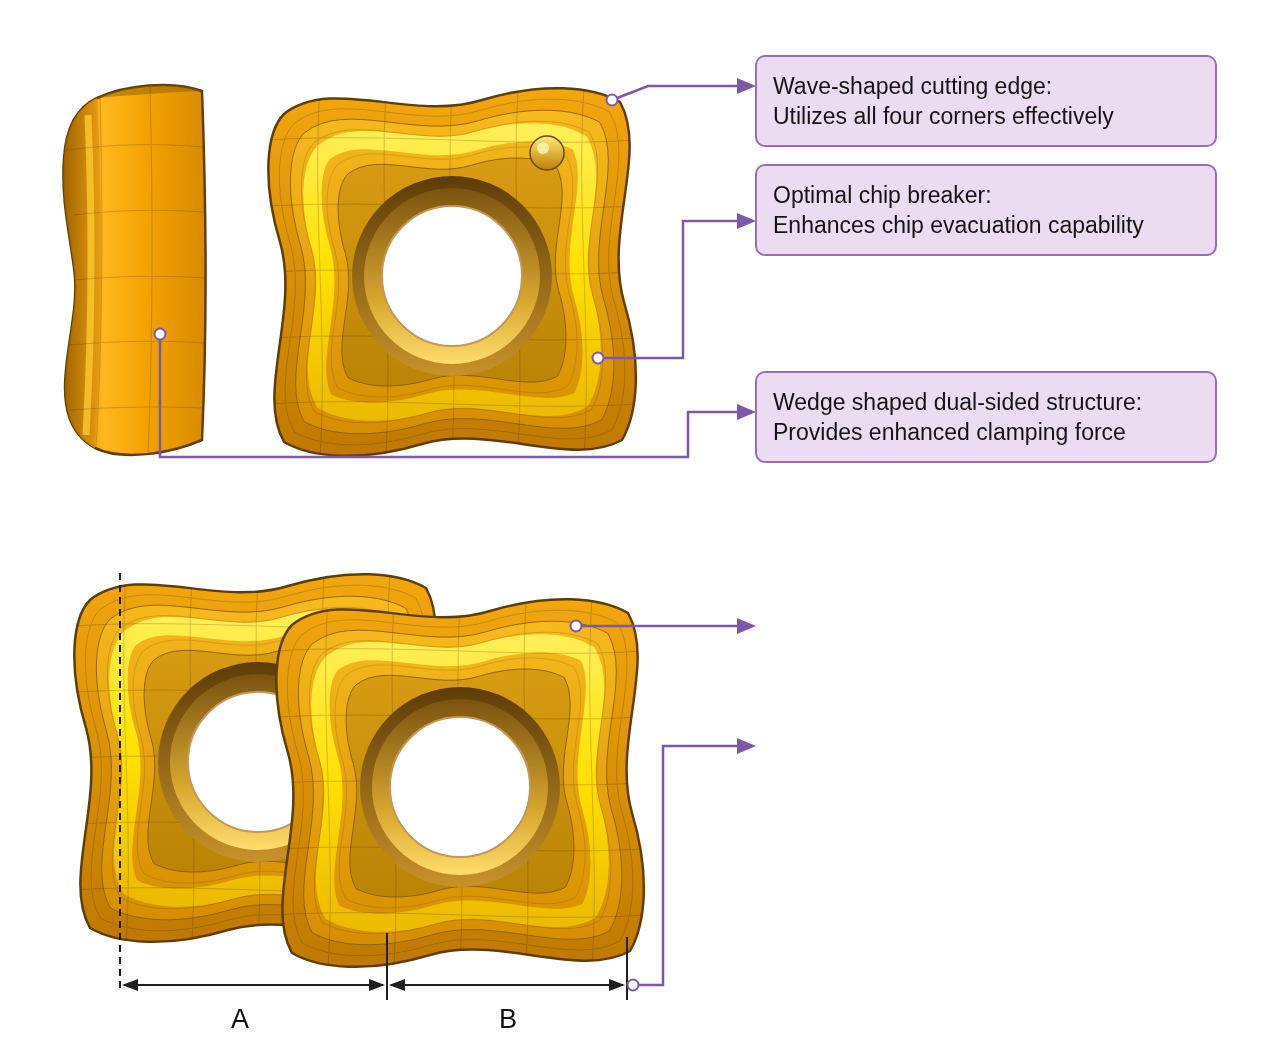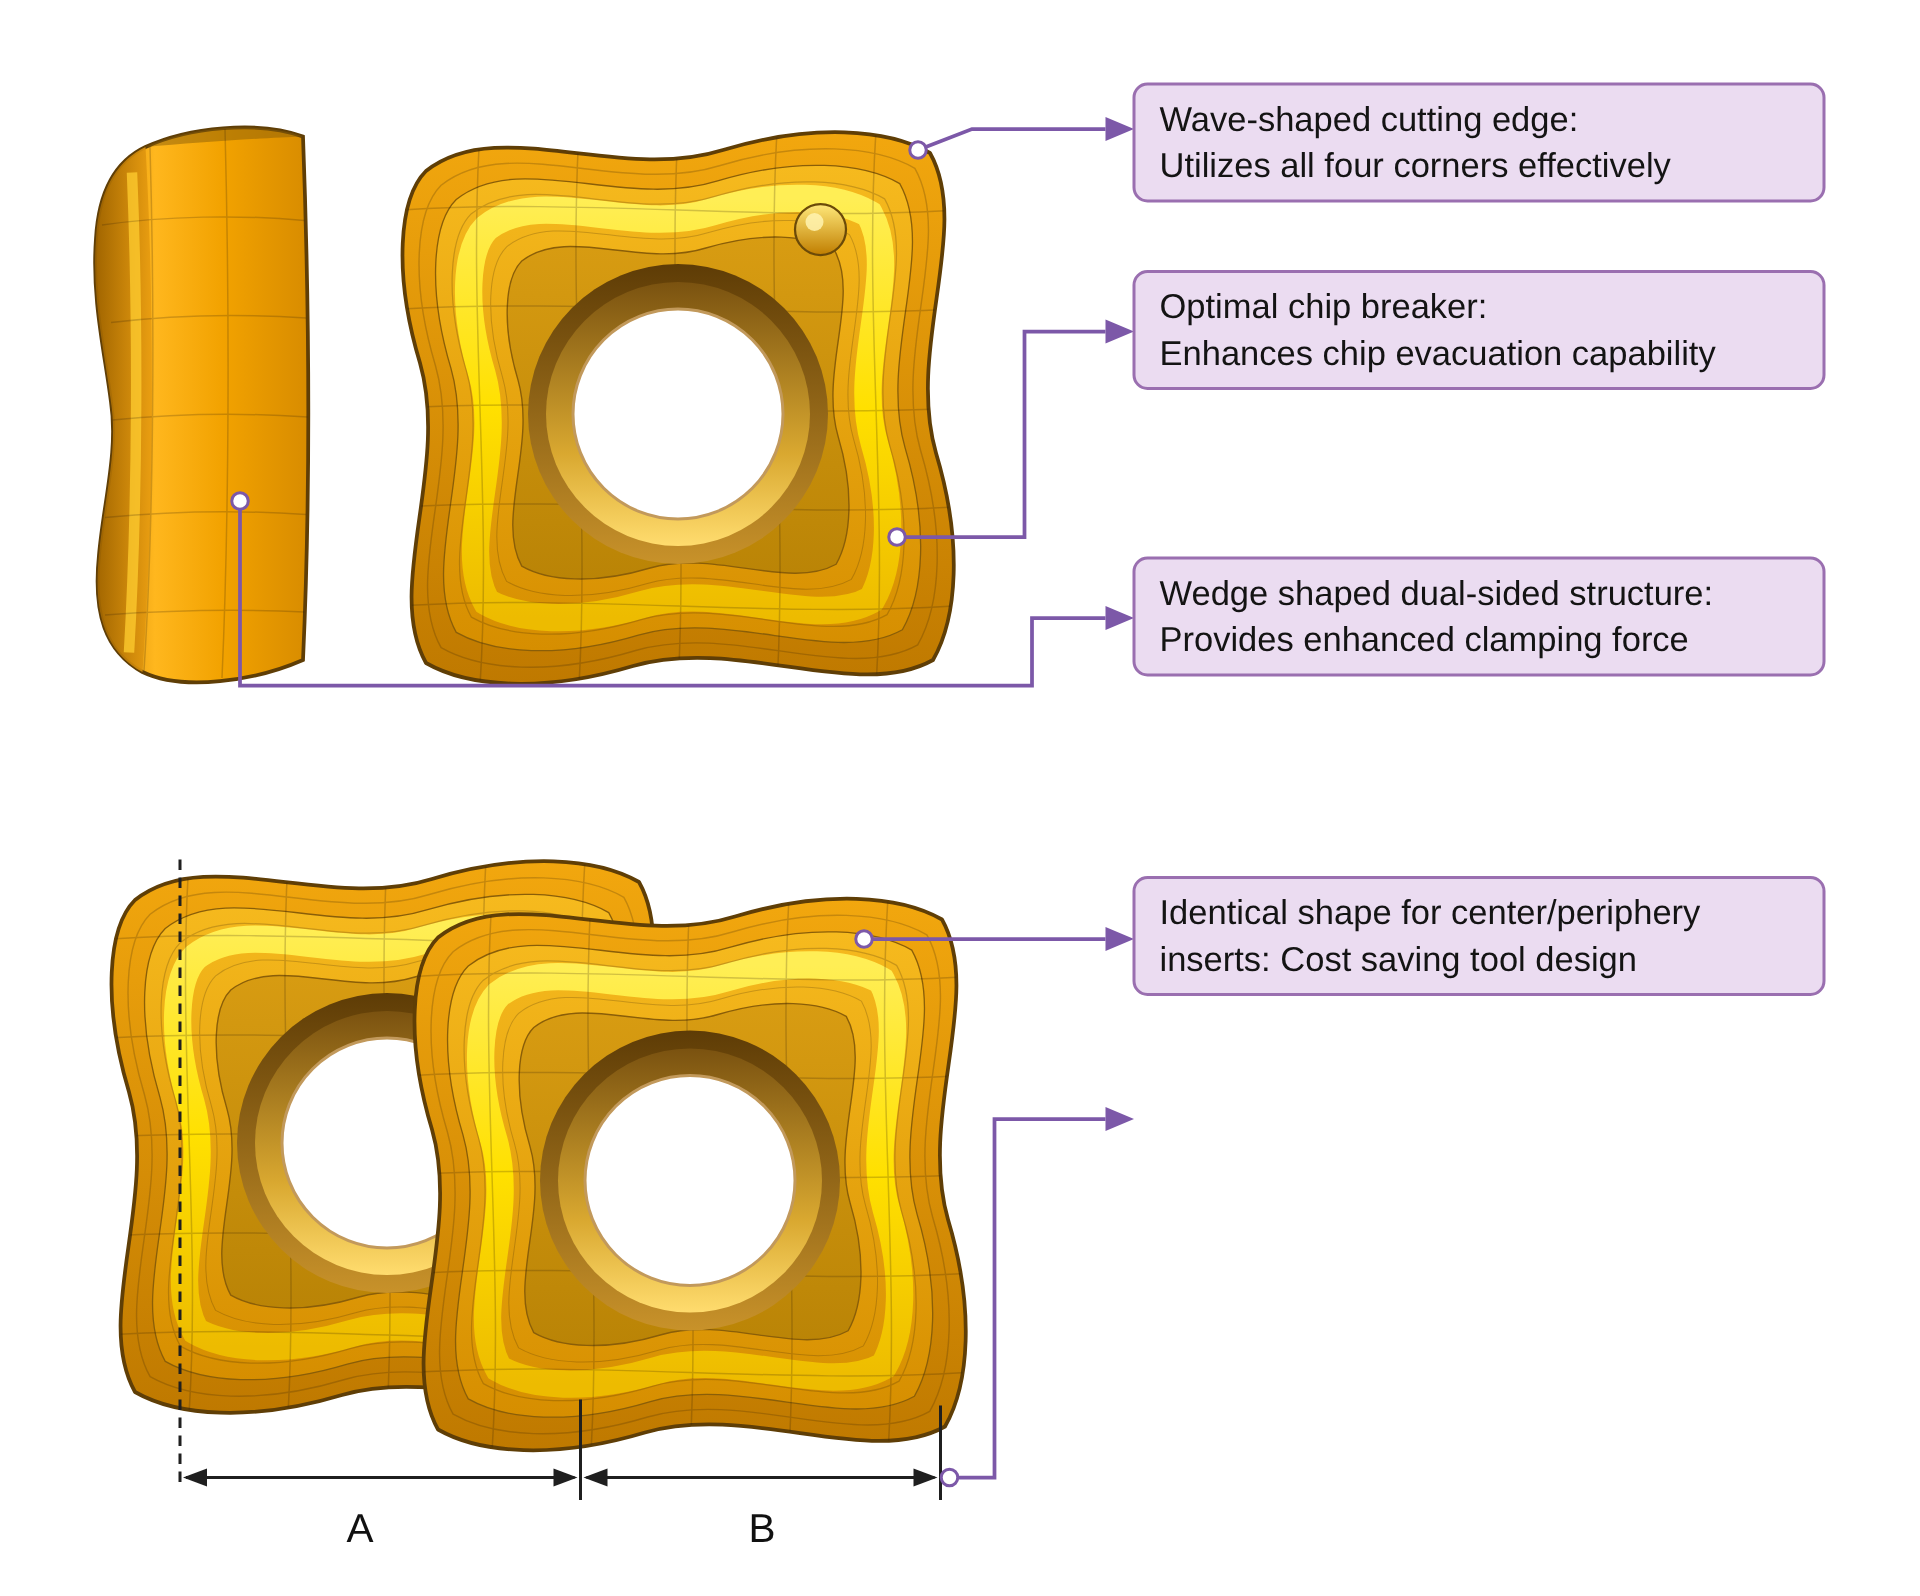--- a/index.html
+++ b/index.html
@@ -2,25 +2,25 @@
 <html style="--callout-background: #EBDCF1; --callout-border: #9A6FB0; --connector: #7C58A8; --insert-gold: #E89C0C; --insert-highlight: #FFE100; --insert-shadow: #8A5A00; --dimension-line: #1F1F1F;"><head>
 <meta charset="utf-8">
 <style>
   html,body{margin:0;padding:0;background:#ffffff;}
   .stage{
     position:relative;width:1280px;height:1064px;background:#ffffff;overflow:hidden;
     font-family:"Liberation Sans", sans-serif;
   }
   .stage svg{position:absolute;left:0;top:0;}
   .callout{
-    position:absolute;left:755px;width:462px;height:80px;box-sizing:border-box;
+    position:absolute;left:755px;width:462px;height:92px;box-sizing:border-box;
     background:var(--callout-background,#EBDCF1);
     border:2px solid var(--callout-border,#9A6FB0);
     border-radius:10px;
-    display:flex;align-items:flex-end;
+    display:flex;align-items:center;
     padding:8px 16px;
   }
   .callout-text{
     font-size:23px;line-height:1.32;color:#141414;white-space:pre-line;
   }
   .dim-label{
     position:absolute;width:60px;text-align:center;
     font-size:27px;color:#111111;
   }
 </style>
@@ -170,29 +170,25 @@
       <circle cx="160" cy="334" r="5.5"></circle>
       <circle cx="576" cy="626" r="5.5"></circle>
       <circle cx="633" cy="985" r="5.5"></circle>
     </g>
   </svg>
 
   <div class="callout" style="top:55px;">
     <div class="callout-text">Wave-shaped cutting edge:
 Utilizes all four corners effectively</div>
   </div>
-  <div class="callout" style="top:180px;">
+  <div class="callout" style="top:164px;">
     <div class="callout-text">Optimal chip breaker:
 Enhances chip evacuation capability</div>
   </div>
   <div class="callout" style="top:371px;">
     <div class="callout-text">Wedge shaped dual-sided structure:
 Provides enhanced clamping force</div>
-  </div>
-  <div class="callout" style="top:584px;">
-    <div class="callout-text">Identical shape for center/periphery
-inserts: Cost saving tool design</div>
   </div>
 
   <div class="dim-label" style="left:210px;top:1004px;">A</div>
   <div class="dim-label" style="left:478px;top:1004px;">B</div>
 
 </div>
 
 </body></html>

